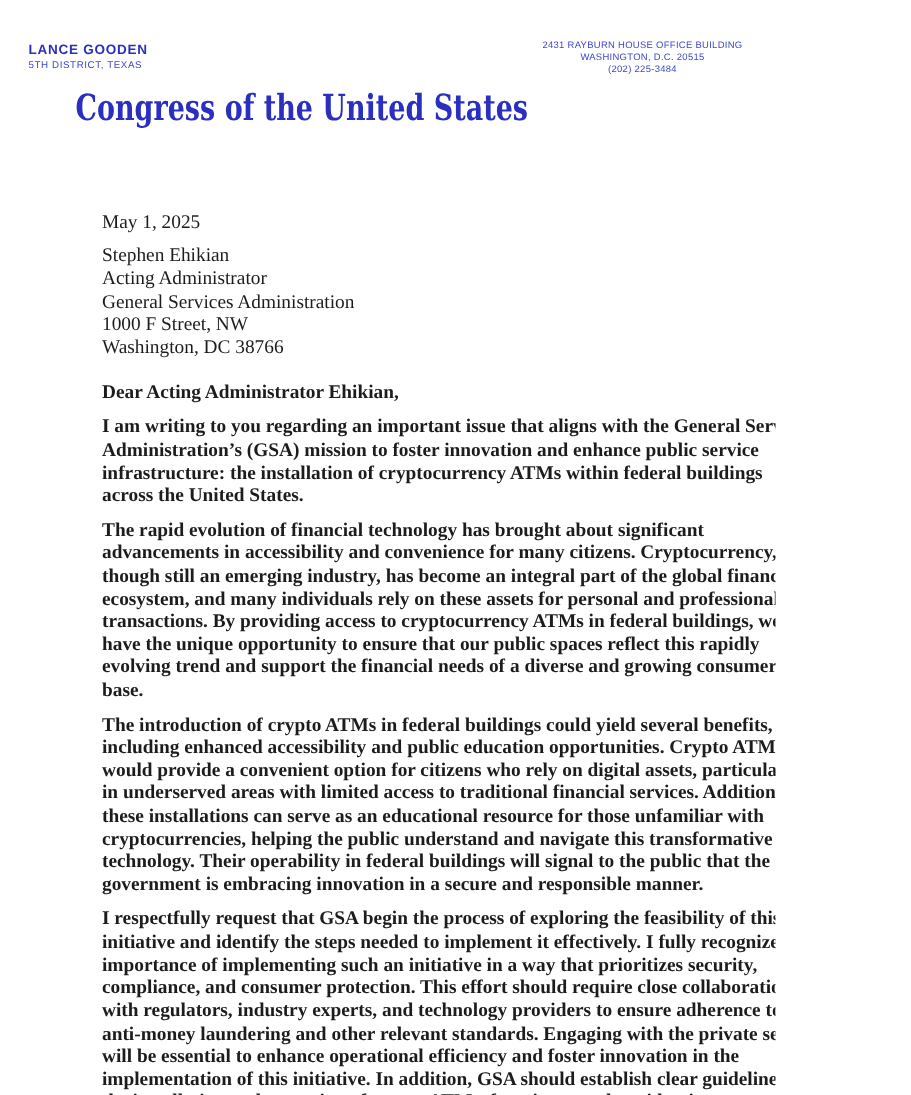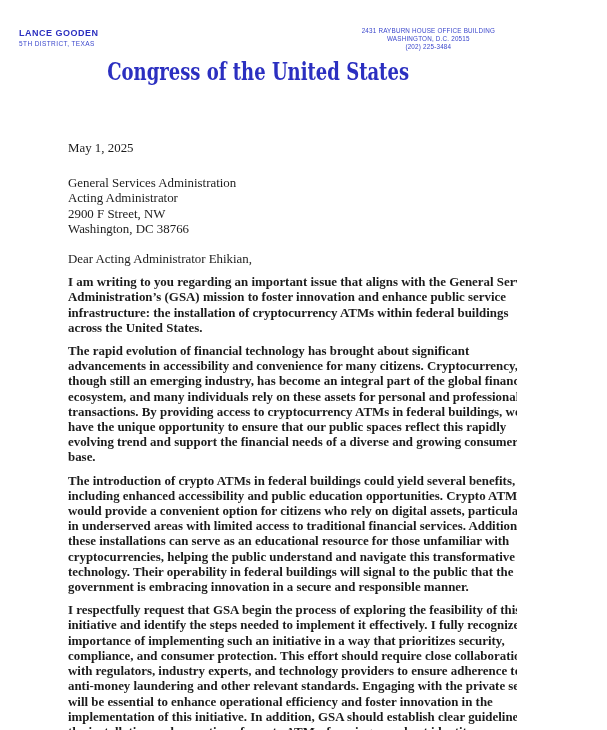--- a/index.html
+++ b/index.html
@@ -45,21 +45,20 @@
     font-family: "Liberation Sans", sans-serif;
     font-size: 6.3px;
     line-height: 8px;
     letter-spacing: 0.2px;
   }
   .lh-center {
     position: absolute;
     left: 0;
     right: 0;
     top: 57px;
-    text-align: center;
     color: #2b2fc0;
     font-family: "DejaVu Serif", serif;
     font-weight: bold;
   }
   .congress-title {
     display: inline-block;
     font-size: 24px;
     transform: scaleX(0.75);
     transform-origin: center;
     white-space: nowrap;
@@ -86,30 +85,31 @@
     position: absolute;
     left: 68px;
     top: 141px;
     width: 476px;
     color: #1c1c1c;
     font-size: 12.9px;
     line-height: 15.2px;
     text-align: left;
   }
   .date-line {
-    margin: 0 0 20px 0;
+    margin: 0 0 7px 0;
   }
   .recipient-block {
     margin: 0 0 15px 0;
   }
   .recipient-block div {
     margin: 0;
   }
   .salutation {
     margin: 0 0 8px 0;
+    font-weight: bold;
   }
   .para {
     margin: 0 0 8px 0;
     font-weight: bold;
   }
 </style>
 </head>
 <body>
 
 <div class="page">
@@ -128,23 +128,24 @@
 
     <div class="lh-center">
       <div><span class="congress-title">Congress of the United States</span></div>
     </div>
   </header>
 
   <main class="letter-body">
     <p class="date-line">May 1, 2025</p>
 
     <div class="recipient-block">
+      <div>Stephen Ehikian</div>
+      <div>Acting Administrator</div>
       <div>General Services Administration</div>
-      <div>Acting Administrator</div>
-      <div>2900 F Street, NW</div>
+      <div>1000 F Street, NW</div>
       <div>Washington, DC 38766</div>
     </div>
 
     <p class="salutation">Dear Acting Administrator Ehikian,</p>
 
     <p class="para">I am writing to you regarding an important issue that aligns with the General Services Administration’s (GSA) mission to foster innovation and enhance public service infrastructure: the installation of cryptocurrency ATMs within federal buildings across the United States.</p>
     <p class="para">The rapid evolution of financial technology has brought about significant advancements in accessibility and convenience for many citizens. Cryptocurrency, though still an emerging industry, has become an integral part of the global financial ecosystem, and many individuals rely on these assets for personal and professional transactions. By providing access to cryptocurrency ATMs in federal buildings, we have the unique opportunity to ensure that our public spaces reflect this rapidly evolving trend and support the financial needs of a diverse and growing consumer base.</p>
     <p class="para">The introduction of crypto ATMs in federal buildings could yield several benefits, including enhanced accessibility and public education opportunities. Crypto ATMs would provide a convenient option for citizens who rely on digital assets, particularly in underserved areas with limited access to traditional financial services. Additionally, these installations can serve as an educational resource for those unfamiliar with cryptocurrencies, helping the public understand and navigate this transformative technology. Their operability in federal buildings will signal to the public that the government is embracing innovation in a secure and responsible manner.</p>
     <p class="para">I respectfully request that GSA begin the process of exploring the feasibility of this initiative and identify the steps needed to implement it effectively. I fully recognize the importance of implementing such an initiative in a way that prioritizes security, compliance, and consumer protection. This effort should require close collaboration with regulators, industry experts, and technology providers to ensure adherence to anti-money laundering and other relevant standards. Engaging with the private sector will be essential to enhance operational efficiency and foster innovation in the implementation of this initiative. In addition, GSA should establish clear guidelines for the installation and operation of crypto ATMs, focusing on robust identity</p>
   </main>

